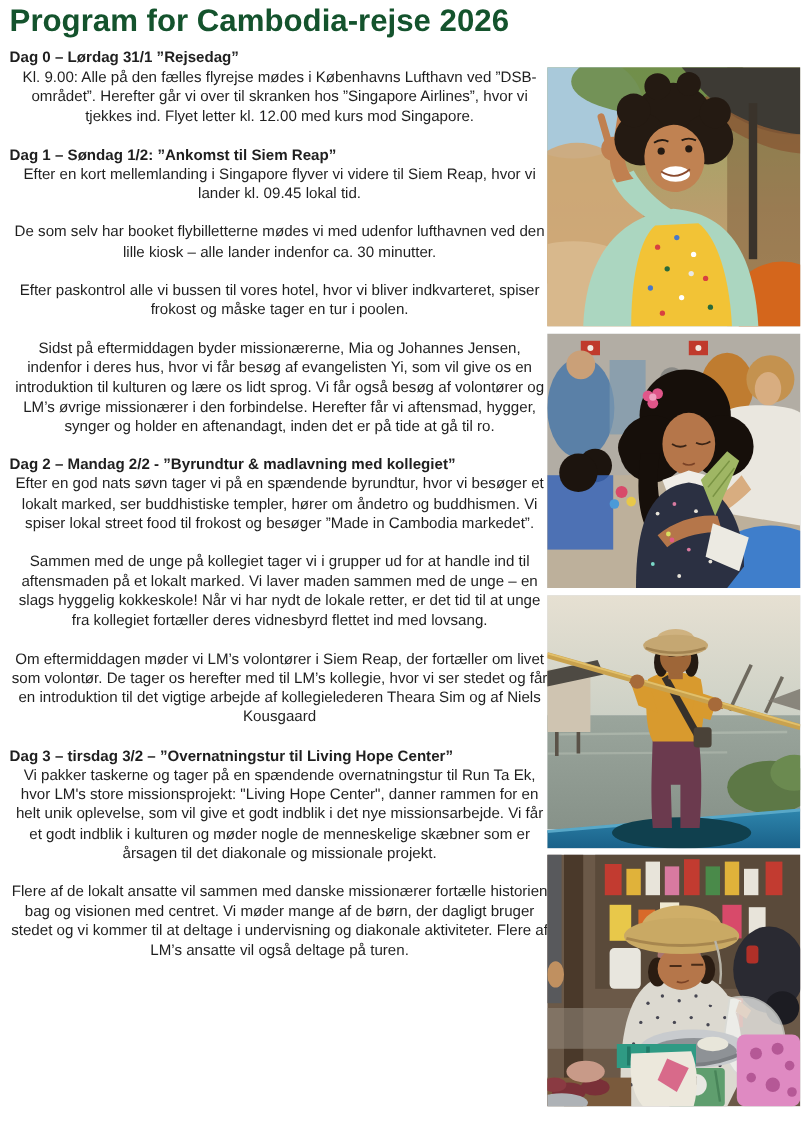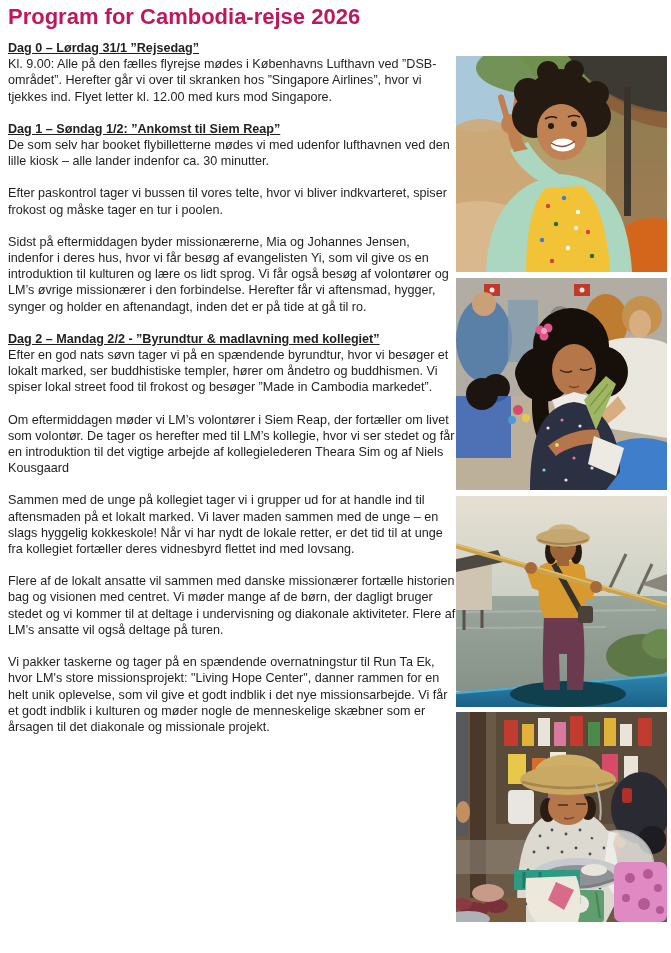--- a/index.html
+++ b/index.html
@@ -9,31 +9,30 @@
     background:#ffffff;
     font-family:"Liberation Sans", sans-serif;
     overflow:hidden;
   }
   .text-col{
     position:absolute;left:8px;top:3px;width:450px;
     color:#1f1f1f;
     font-size:12.6px;line-height:16.2px;
   }
   .doc-title{
-    font-size:22px;line-height:28px;
+    font-size:26px;line-height:28px;
     font-weight:600;
-    color:#be185d;
+    color:#14532d;
     margin:0 0 9px 0;
   }
   .day-heading{
     font-weight:700;
     margin:0;
-    text-decoration:underline;
-  }
-  .text-col p{margin:0 0 16px 0;}
+  }
+  .text-col p{margin:0 0 16px 0;text-align:center;}
   .photo{
     position:absolute;left:456px;width:211px;
     margin:0;padding:0;overflow:hidden;background:#ddd;
   }
   .photo svg{display:block;width:100%;height:100%;}
   #photo-1{top:56px;height:216px;}
   #photo-2{top:278px;height:212px;}
   #photo-3{top:496px;height:211px;}
   #photo-4{top:712px;height:210px;}
 </style>
@@ -45,35 +44,37 @@
   <div class="text-col">
     <h1 class="doc-title">Program for Cambodia-rejse 2026</h1>
 
     <div>
       <div class="day-heading">Dag 0 – Lørdag 31/1 ”Rejsedag”</div>
       <p>Kl. 9.00: Alle på den fælles flyrejse mødes i Københavns Lufthavn ved ”DSB-området”. Herefter går vi over til skranken hos ”Singapore Airlines”, hvor vi tjekkes ind. Flyet letter kl. 12.00 med kurs mod Singapore.</p>
     </div>
 
     <div>
       <div class="day-heading">Dag 1 – Søndag 1/2: ”Ankomst til Siem Reap”</div>
+      <p>Efter en kort mellemlanding i Singapore flyver vi videre til Siem Reap, hvor vi lander kl. 09.45 lokal tid.</p>
       <p>De som selv har booket flybilletterne mødes vi med udenfor lufthavnen ved den lille kiosk – alle lander indenfor ca. 30 minutter.</p>
-      <p>Efter paskontrol tager vi bussen til vores telte, hvor vi bliver indkvarteret, spiser frokost og måske tager en tur i poolen.</p>
+      <p>Efter paskontrol alle vi bussen til vores hotel, hvor vi bliver indkvarteret, spiser frokost og måske tager en tur i poolen.</p>
       <p>Sidst på eftermiddagen byder missionærerne, Mia og Johannes Jensen, indenfor i deres hus, hvor vi får besøg af evangelisten Yi, som vil give os en introduktion til kulturen og lære os lidt sprog. Vi får også besøg af volontører og LM’s øvrige missionærer i den forbindelse. Herefter får vi aftensmad, hygger, synger og holder en aftenandagt, inden det er på tide at gå til ro.</p>
     </div>
 
     <div>
       <div class="day-heading">Dag 2 – Mandag 2/2 - ”Byrundtur &amp; madlavning med kollegiet”</div>
       <p>Efter en god nats søvn tager vi på en spændende byrundtur, hvor vi besøger et lokalt marked, ser buddhistiske templer, hører om åndetro og buddhismen. Vi spiser lokal street food til frokost og besøger ”Made in Cambodia markedet”.</p>
+      <p>Sammen med de unge på kollegiet tager vi i grupper ud for at handle ind til aftensmaden på et lokalt marked. Vi laver maden sammen med de unge – en slags hyggelig kokkeskole! Når vi har nydt de lokale retter, er det tid til at unge fra kollegiet fortæller deres vidnesbyrd flettet ind med lovsang.</p>
       <p>Om eftermiddagen møder vi LM’s volontører i Siem Reap, der fortæller om livet som volontør. De tager os herefter med til LM’s kollegie, hvor vi ser stedet og får en introduktion til det vigtige arbejde af kollegielederen Theara Sim og af Niels Kousgaard</p>
-      <p>Sammen med de unge på kollegiet tager vi i grupper ud for at handle ind til aftensmaden på et lokalt marked. Vi laver maden sammen med de unge – en slags hyggelig kokkeskole! Når vi har nydt de lokale retter, er det tid til at unge fra kollegiet fortæller deres vidnesbyrd flettet ind med lovsang.</p>
     </div>
 
     <div>
+      <div class="day-heading">Dag 3 – tirsdag 3/2 – ”Overnatningstur til Living Hope Center”</div>
+      <p>Vi pakker taskerne og tager på en spændende overnatningstur til Run Ta Ek, hvor LM's store missionsprojekt: "Living Hope Center", danner rammen for en helt unik oplevelse, som vil give et godt indblik i det nye missionsarbejde. Vi får et godt indblik i kulturen og møder nogle de menneskelige skæbner som er årsagen til det diakonale og missionale projekt.</p>
       <p>Flere af de lokalt ansatte vil sammen med danske missionærer fortælle historien bag og visionen med centret. Vi møder mange af de børn, der dagligt bruger stedet og vi kommer til at deltage i undervisning og diakonale aktiviteter. Flere af LM’s ansatte vil også deltage på turen.</p>
-      <p>Vi pakker taskerne og tager på en spændende overnatningstur til Run Ta Ek, hvor LM's store missionsprojekt: "Living Hope Center", danner rammen for en helt unik oplevelse, som vil give et godt indblik i det nye missionsarbejde. Vi får et godt indblik i kulturen og møder nogle de menneskelige skæbner som er årsagen til det diakonale og missionale projekt.</p>
     </div>
   </div>
 
   <figure class="photo" id="photo-1" aria-label="Smilende pige med peace-tegn foran en tuk-tuk">
     <svg viewBox="0 0 211 216" preserveAspectRatio="none">
       <defs>
         <linearGradient id="p1bg" x1="0" y1="0" x2="0" y2="1">
           <stop offset="0" stop-color="#93ab62"></stop>
             <stop offset="0.55" stop-color="#b99d6d"></stop>
             <stop offset="1" stop-color="#c9a873"></stop>

